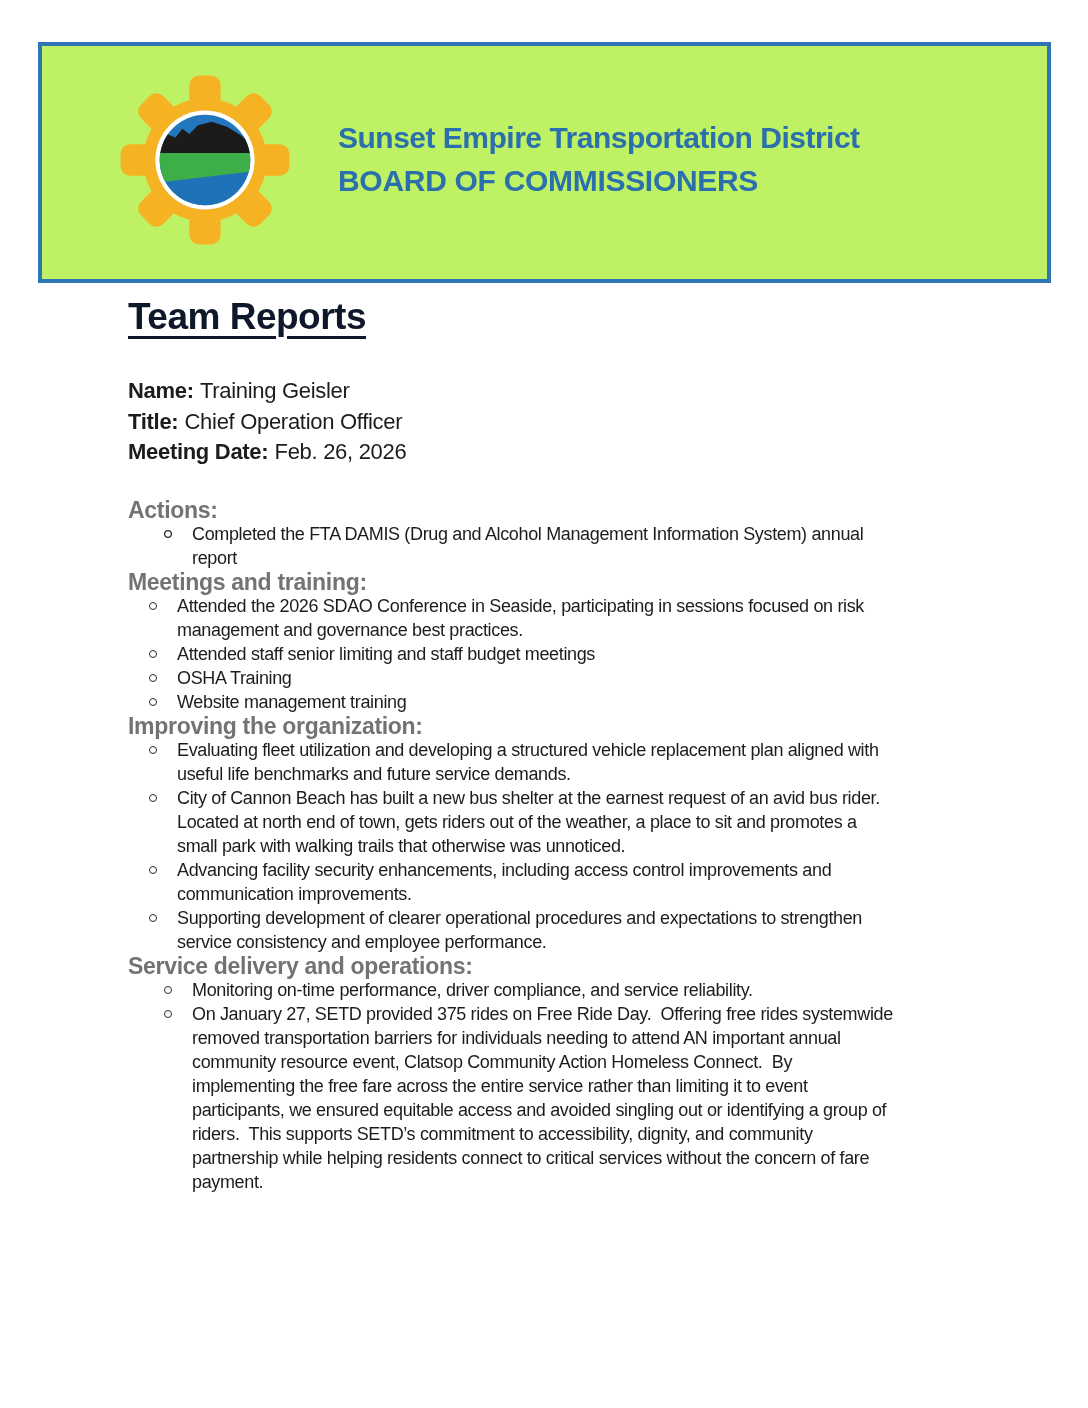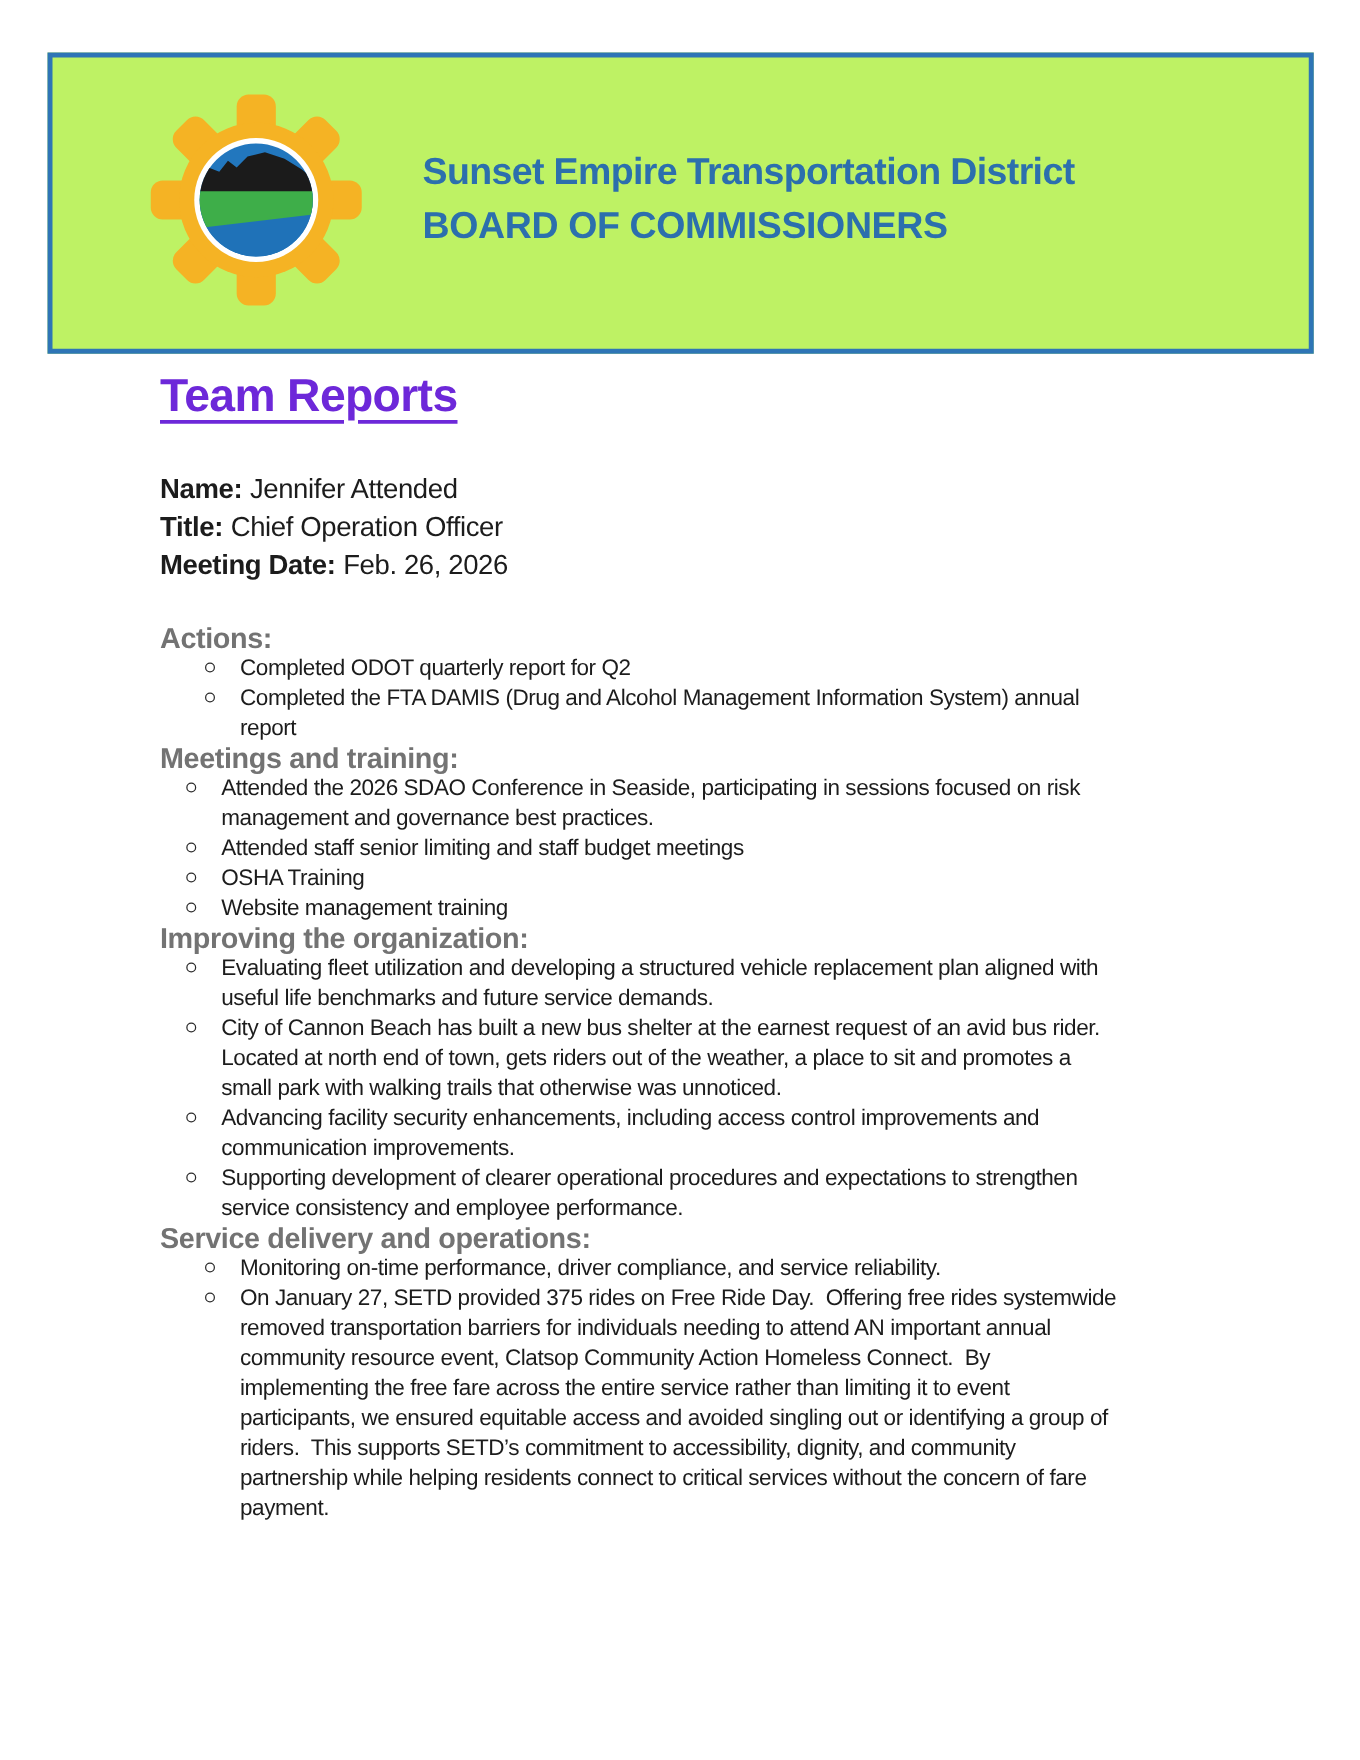--- a/index.html
+++ b/index.html
@@ -43,21 +43,21 @@
   }
   .org-sub{
     font-size:30px;font-weight:700;line-height:43px;
     color:var(--header-blue);letter-spacing:-0.3px;
   }
 
   
   .doc-title{
     margin:0;position:absolute;left:128px;top:295px;
     font-size:37px;font-weight:700;line-height:44px;
-    letter-spacing:-0.5px;color:#6d28d9;
+    letter-spacing:-0.5px;color:#0f172a;
     text-decoration:underline;
     text-decoration-thickness:3px;
     text-underline-offset:7px;
   }
   .meta{position:absolute;left:128px;top:376px;}
   .meta-line{font-size:22px;line-height:30.5px;letter-spacing:-0.3px;}
   .meta-label{font-weight:700;margin-right:0.28em;}
   .meta-value{font-weight:400;}
 
   .sections{position:absolute;left:128px;top:498px;width:910px;}
@@ -115,38 +115,38 @@
     <div class="header-titles">
       <div class="org-name">Sunset Empire Transportation District</div>
       <div class="org-sub">BOARD OF COMMISSIONERS</div>
     </div>
   </div>
 
   <h1 class="doc-title">Team Reports</h1>
 
   <div class="meta" id="meta">
   <div class="meta-line">
-    <span class="meta-label">Name:</span><span class="meta-value">Jennifer Attended</span>
+    <span class="meta-label">Name:</span><span class="meta-value">Training Geisler</span>
   </div>
 
   <div class="meta-line">
     <span class="meta-label">Title:</span><span class="meta-value">Chief Operation Officer</span>
   </div>
 
   <div class="meta-line">
     <span class="meta-label">Meeting Date:</span><span class="meta-value">Feb. 26, 2026</span>
   </div>
 </div>
 
   <div class="sections" id="sections">
   <section class="section indent-deep">
     <h2 class="section-heading">Actions:</h2>
     <ul class="bullets">
   <li class="bullet">
-    <span class="marker"></span><span class="bullet-text">Completed ODOT quarterly report for Q2</span>
+    <span class="marker"></span>
   </li>
 
   <li class="bullet">
     <span class="marker"></span><span class="bullet-text">Completed the FTA DAMIS (Drug and Alcohol Management Information System) annual
 report</span>
   </li>
 </ul>
   </section>
 
   <section class="section indent-shallow">

